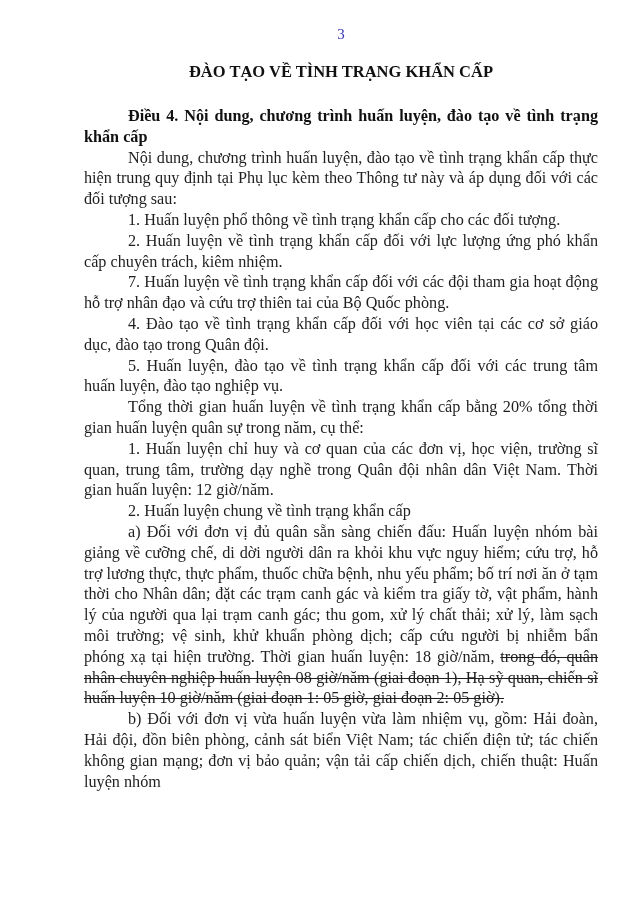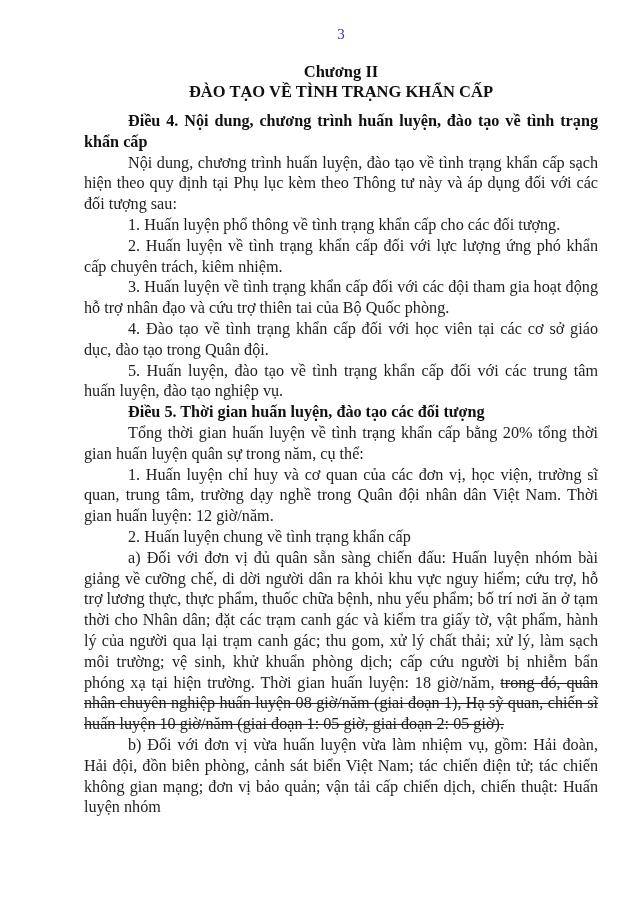--- a/index.html
+++ b/index.html
@@ -31,21 +31,21 @@
   }
   .chapter {
     margin-top: 19px;
     text-align: center;
     font-weight: bold;
     font-size: 16.5px;
     line-height: 20px;
     color: #111111;
   }
   .flow {
-    margin-top: 9px;
+    margin-top: 24px;
     text-align: justify;
     font-size: 16.2px;
     line-height: 20.8px;
   }
   .flow p {
     margin: 0;
     text-indent: 44px;
   }
   p.bold {
     font-weight: bold;
@@ -58,37 +58,35 @@
 </style>
 </head>
 <body>
 
 <div class="sheet">
   <div class="content">
 
     <div class="pageno">3</div>
 
     <div class="chapter">
-      <div>Chương II</div>
       <div>ĐÀO TẠO VỀ TÌNH TRẠNG KHẨN CẤP</div>
     </div>
 
     <div class="flow">
 
       <p class="bold">Điều 4. Nội dung, chương trình huấn luyện, đào tạo về tình trạng khẩn cấp</p>
 
-      <p>Nội dung, chương trình huấn luyện, đào tạo về tình trạng khẩn cấp sạch hiện theo quy định tại Phụ lục kèm theo Thông tư này và áp dụng đối với các đối tượng sau:</p>
+      <p>Nội dung, chương trình huấn luyện, đào tạo về tình trạng khẩn cấp thực hiện trung quy định tại Phụ lục kèm theo Thông tư này và áp dụng đối với các đối tượng sau:</p>
 
       <p>1. Huấn luyện phổ thông về tình trạng khẩn cấp cho các đối tượng.</p>
       <p>2. Huấn luyện về tình trạng khẩn cấp đối với lực lượng ứng phó khẩn cấp chuyên trách, kiêm nhiệm.</p>
-      <p>3. Huấn luyện về tình trạng khẩn cấp đối với các đội tham gia hoạt động hỗ trợ nhân đạo và cứu trợ thiên tai của Bộ Quốc phòng.</p>
+      <p>7. Huấn luyện về tình trạng khẩn cấp đối với các đội tham gia hoạt động hỗ trợ nhân đạo và cứu trợ thiên tai của Bộ Quốc phòng.</p>
       <p>4. Đào tạo về tình trạng khẩn cấp đối với học viên tại các cơ sở giáo dục, đào tạo trong Quân đội.</p>
       <p>5. Huấn luyện, đào tạo về tình trạng khẩn cấp đối với các trung tâm huấn luyện, đào tạo nghiệp vụ.</p>
 
-      <p class="bold">Điều 5. Thời gian huấn luyện, đào tạo các đối tượng</p>
 
       <p>Tổng thời gian huấn luyện về tình trạng khẩn cấp bằng 20% tổng thời gian huấn luyện quân sự trong năm, cụ thể:</p>
 
       <p>1. Huấn luyện chỉ huy và cơ quan của các đơn vị, học viện, trường sĩ quan, trung tâm, trường dạy nghề trong Quân đội nhân dân Việt Nam. Thời gian huấn luyện: 12 giờ/năm.</p>
 
       <p>2. Huấn luyện chung về tình trạng khẩn cấp</p>
 
       <p>
         <span>a) Đối với đơn vị đủ quân sẵn sàng chiến đấu: Huấn luyện nhóm bài giảng về cưỡng chế, di dời người dân ra khỏi khu vực nguy hiểm; cứu trợ, hỗ trợ lương thực, thực phẩm, thuốc chữa bệnh, nhu yếu phẩm; bố trí nơi ăn ở tạm thời cho Nhân dân; đặt các trạm canh gác và kiểm tra giấy tờ, vật phẩm, hành lý của người qua lại trạm canh gác; thu gom, xử lý chất thải; xử lý, làm sạch môi trường; vệ sinh, khử khuẩn phòng dịch; cấp cứu người bị nhiễm bẩn phóng xạ tại hiện trường. Thời gian huấn luyện: 18 giờ/năm, </span><span class="strike">trong đó, quân nhân chuyên nghiệp huấn luyện 08 giờ/năm (giai đoạn 1), Hạ sỹ quan, chiến sĩ huấn luyện 10 giờ/năm (giai đoạn 1: 05 giờ, giai đoạn 2: 05 giờ).</span>
       </p>

